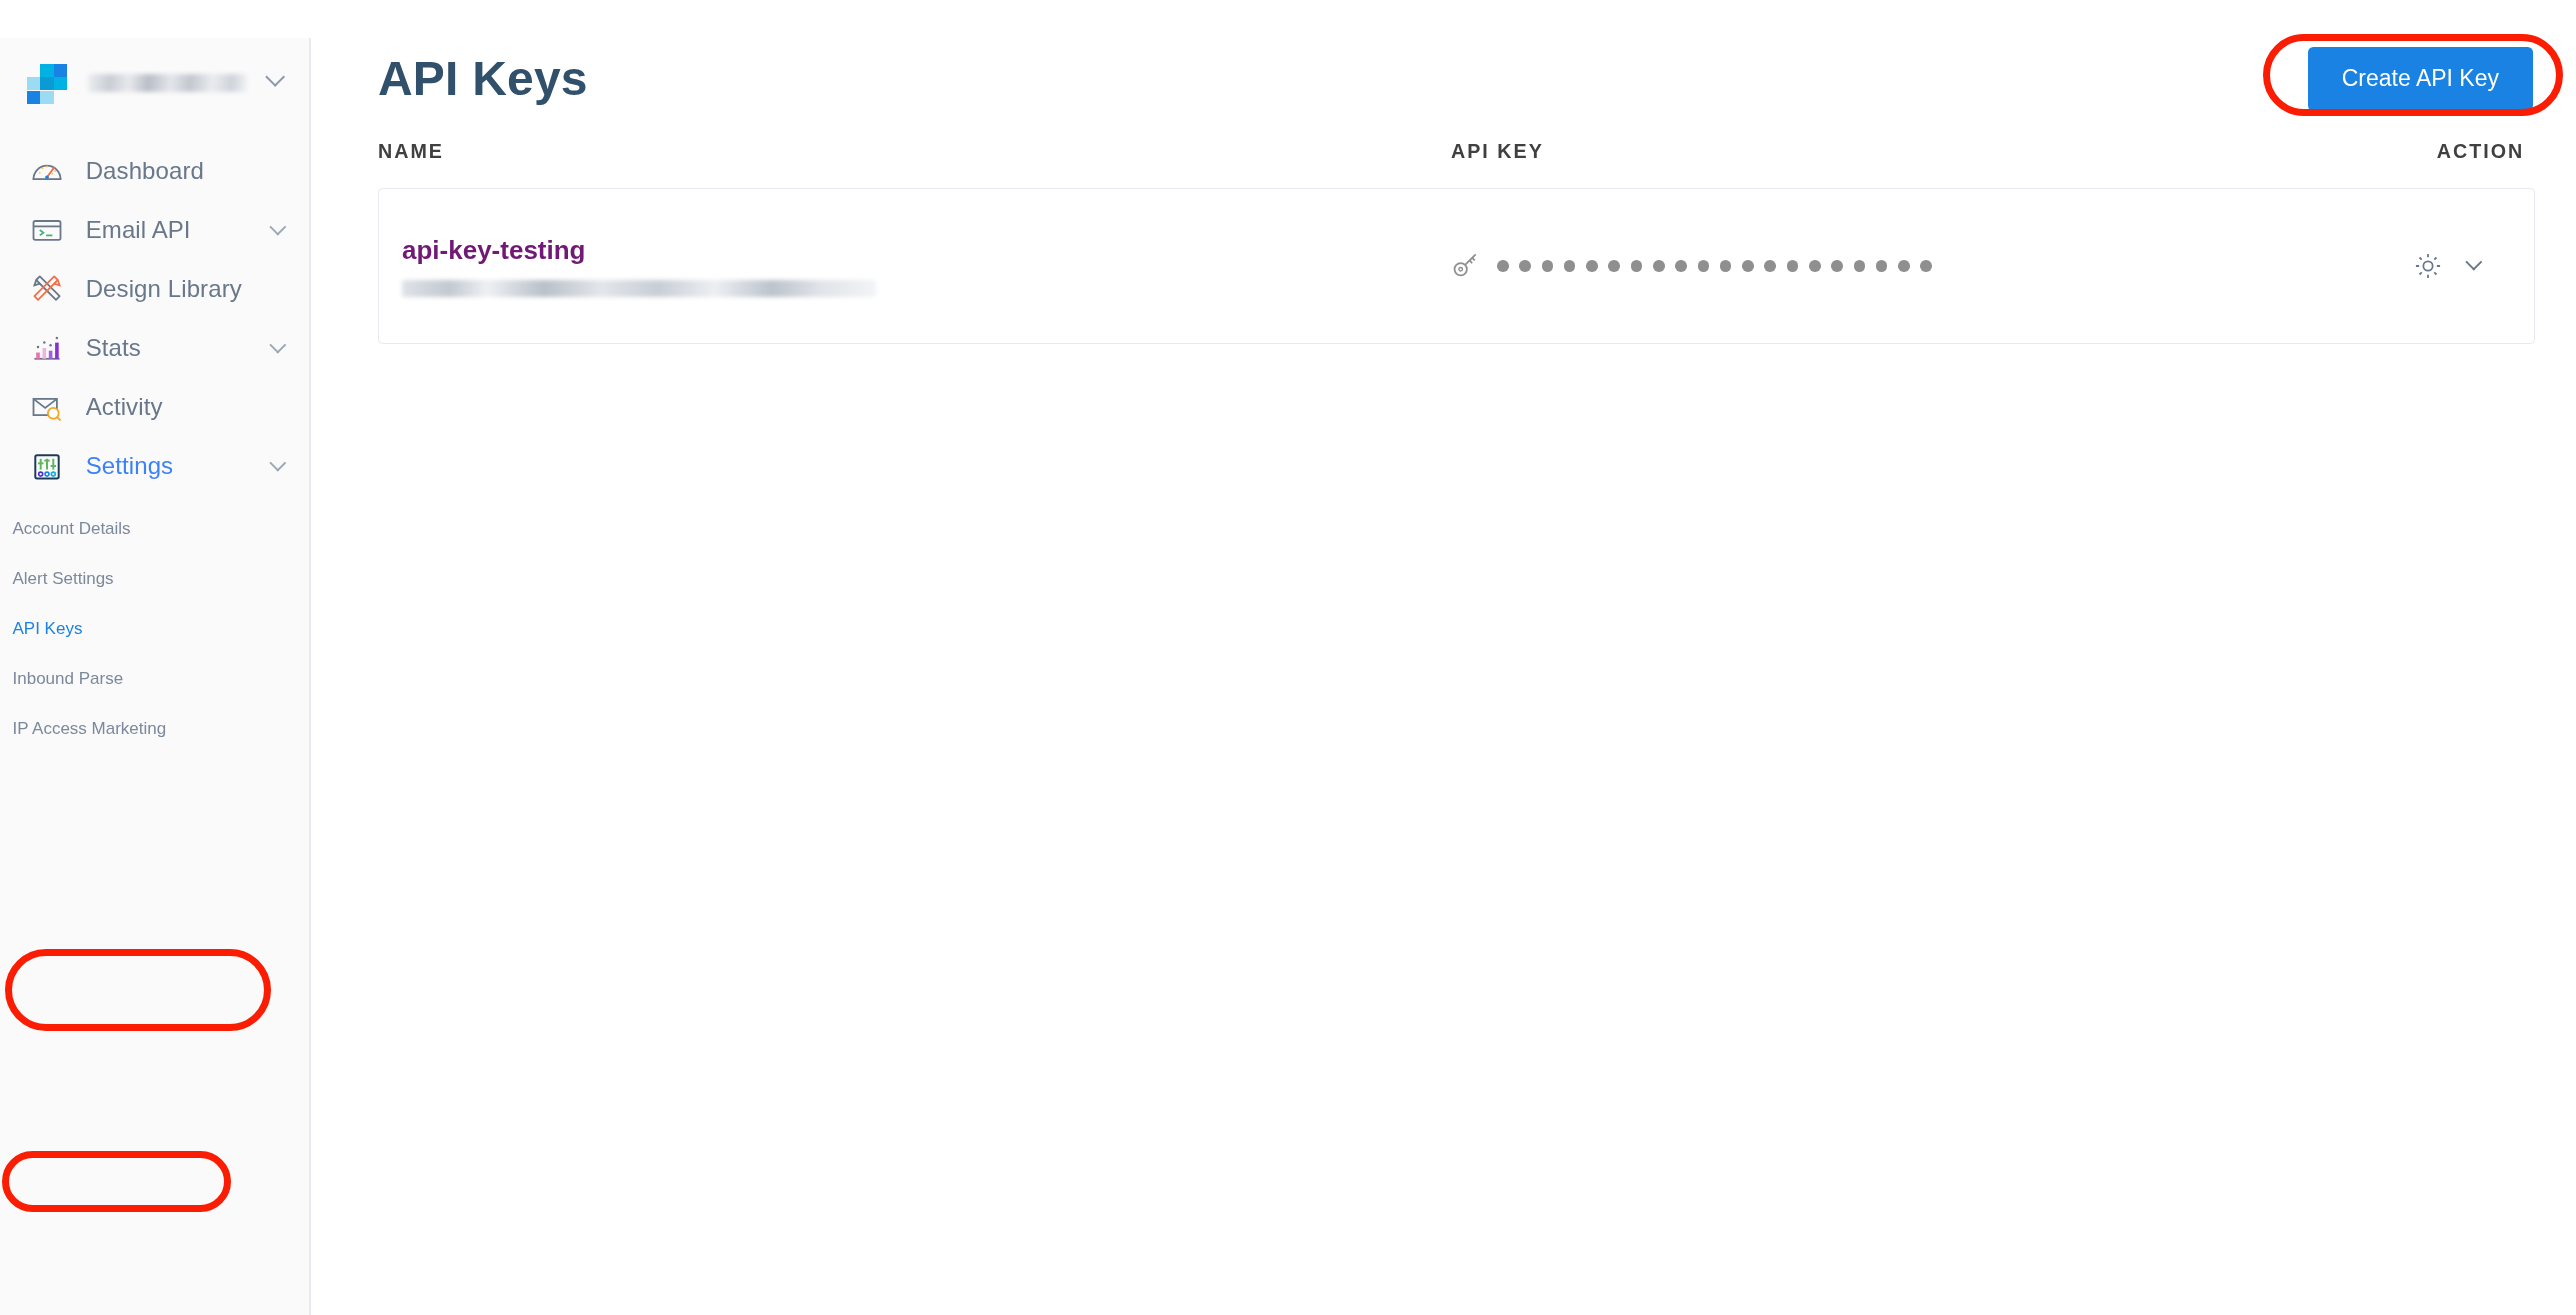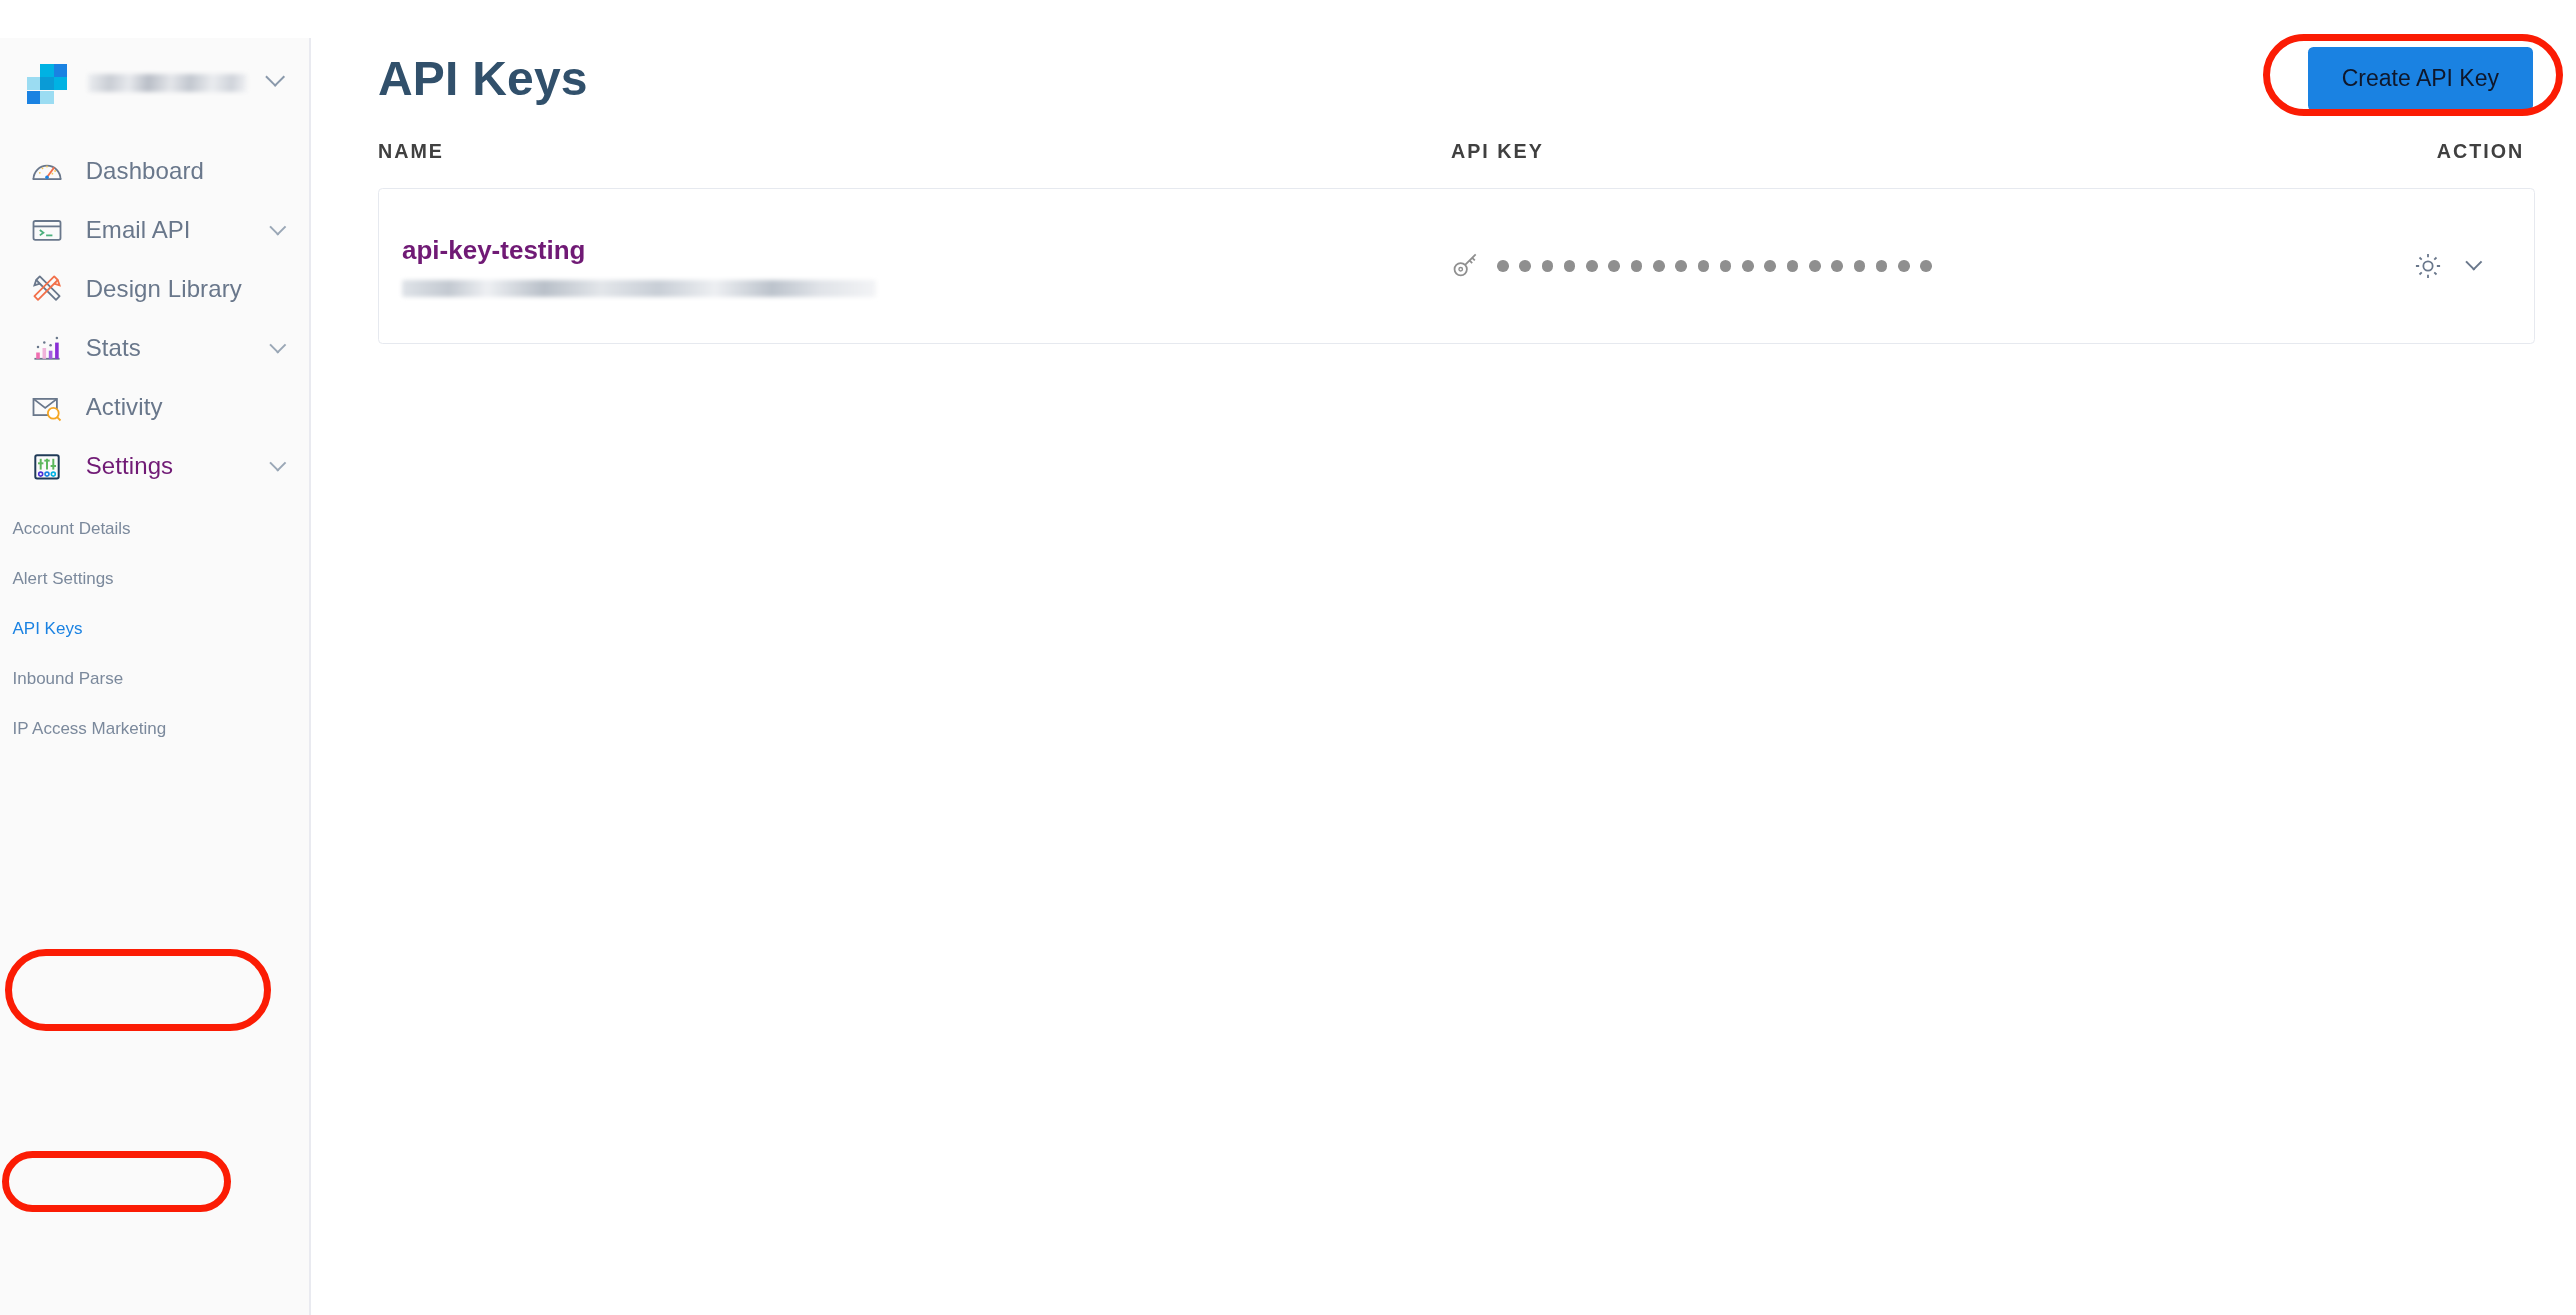--- a/index.html
+++ b/index.html
@@ -79,21 +79,21 @@
   .m-create   { left: 2263px; top: 34px; width: 300px; height: 82px; }
 
   
   .main { position: absolute; left: 314px; top: 0; right: 0; bottom: 0; background:#fff; }
   .page-head {
     display:flex; align-items:center; justify-content: space-between;
     padding: 41px 43px 0 64px; height: 116px;
   }
   .page-title { font-size: 48px; font-weight: 700; color: #31506b; letter-spacing:0.2px; }
   .btn-primary {
-    background: #1a82e2; color: #0f172a; border: none; border-radius: 5.4px;
+    background: #1a82e2; color: #ffffff; border: none; border-radius: 5.4px;
     font-size: 23px; font-family: "Liberation Sans", sans-serif;
     padding: 0 34px; height: 64px; cursor: pointer; white-space:nowrap;
   }
 
   .table-head {
     display:flex; align-items:center; padding: 0 41px 0 64px;
     height: 70px; font-size: 19.7px; font-weight: 700;
     letter-spacing: 2px; color: #404040;
   }
   .col-name { flex: 0 0 1073px; }
@@ -225,21 +225,21 @@
               <line x1="20" y1="12" x2="20" y2="24" stroke="#5cb85c" stroke-width="2.2"></line>
               <line x1="27" y1="12" x2="27" y2="24" stroke="#5cb85c" stroke-width="2.2"></line>
               <line x1="10" y1="17" x2="16" y2="17" stroke="#5cb85c" stroke-width="2.2"></line>
               <line x1="17" y1="14" x2="23" y2="14" stroke="#5cb85c" stroke-width="2.2"></line>
               <line x1="24" y1="20" x2="30" y2="20" stroke="#5cb85c" stroke-width="2.2"></line>
               <circle cx="13" cy="29" r="2.2" fill="none" stroke="#4a2fd6" stroke-width="1.8"></circle>
               <circle cx="20" cy="29" r="2.2" fill="none" stroke="#1a82e2" stroke-width="1.8"></circle>
               <circle cx="27" cy="29" r="2.2" fill="none" stroke="#00b2e3" stroke-width="1.8"></circle>
             </svg>
         </span>
-        <span class="nav-label" style="color:#701a75">Settings</span>
+        <span class="nav-label" style="color:#3b82f6">Settings</span>
         <span class="nav-chev"></span>
       </div>
 
       <div class="sub">
         <div class="sub-item">
           <span>Account Details</span>
         </div>
         <div class="sub-item">
           <span>Alert Settings</span>
         </div>

